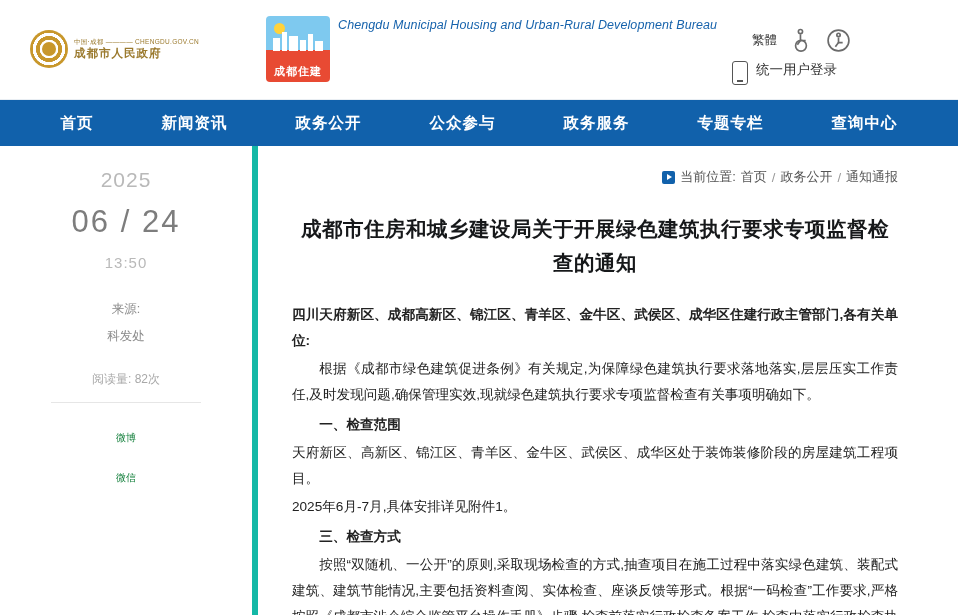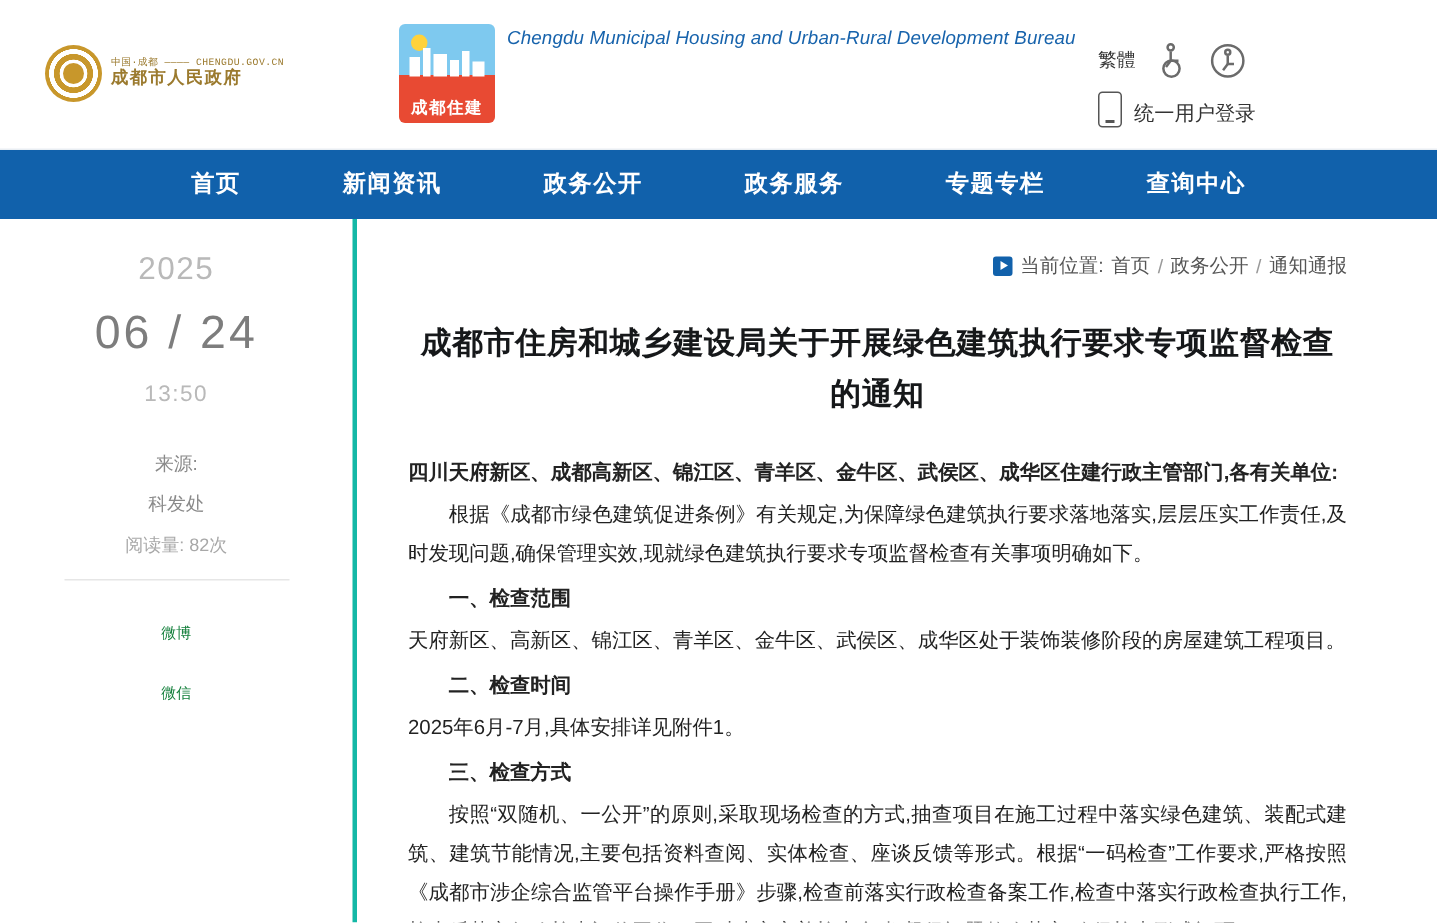--- a/index.html
+++ b/index.html
@@ -17,21 +17,20 @@
     height: 100px;
     background: #ffffff;
     border-bottom: 1px solid #e9eef3;
   }
   .gov-logo {
     position: absolute;
     left: 30px; top: 30px;
     display: flex;
     align-items: center;
     gap: 6px;
-    font-family: Liberation Mono, monospace;
   }
   .gov-seal {
     width: 38px; height: 38px;
     border-radius: 50%;
     background: radial-gradient(circle at 50% 50%, #ffffff 0 34%, #c8972b 35% 48%, #ffffff 49% 60%, #c8972b 61% 78%, #ffffff 79% 100%);
     position: relative;
     flex: none;
   }
   .gov-seal::after {
     content: "";
@@ -128,28 +127,29 @@
   .tools-row1 {
     display: flex;
     align-items: center;
     gap: 12px;
     justify-content: flex-start;
   }
   .lang-link {
     font-size: 12.5px;
     color: #333;
     white-space: nowrap;
+    margin-left: 20px;
   }
   .access-icon {
     width: 25px; height: 25px;
     color: #6b6b6b;
   }
   .tools-row2 {
     display: flex;
-    align-items: flex-end;
+    align-items: flex-start;
     gap: 8px;
     margin-top: 8px;
   }
   .phone-icon {
     width: 16px; height: 24px;
     border: 1.6px solid #555;
     border-radius: 3px;
     position: relative;
     flex: none;
   }
@@ -185,25 +185,25 @@
     white-space: nowrap;
     cursor: pointer;
   }
 
   
   .content {
     display: flex;
     height: calc(615px - 100px - 46px);
   }
   .left-col {
-    width: 238px;
+    width: 258px;
     flex: none;
     padding-top: 22px;
     text-align: center;
-    border-right: 3px solid #14b8a6;
+    border-right: 6px solid #14b8a6;
   }
   .date-year {
     color: #b9b9b9;
     font-size: 21px;
     letter-spacing: 1px;
   }
   .date-main {
     color: #7d7d7d;
     font-size: 31px;
     margin-top: 12px;
@@ -221,21 +221,21 @@
     margin-top: 30px;
   }
   .src-value {
     color: #8a8a8a;
     font-size: 12.5px;
     margin-top: 10px;
   }
   .reads {
     color: #a8a8a8;
     font-size: 12px;
-    margin-top: 10px;
+    margin-top: 26px;
     padding-bottom: 14px;
     border-bottom: 1px solid #e6e6e6;
     width: 150px;
     margin-left: auto;
     margin-right: auto;
   }
   .share-item {
     color: #15803d;
     font-size: 10px;
   }
@@ -349,20 +349,21 @@
       <span class="phone-icon"></span>
       <span class="login-link">统一用户登录</span>
     </div>
   </div>
 </div>
 
 <div class="nav">
   <div class="nav-item">首页</div>
   <div class="nav-item">新闻资讯</div>
   <div class="nav-item">政务公开</div>
+  <div class="nav-item">公众参与</div>
   <div class="nav-item">政务服务</div>
   <div class="nav-item">专题专栏</div>
   <div class="nav-item">查询中心</div>
 </div>
 
 <div class="content">
 
   <div class="left-col">
     <div class="date-year">2025</div>
     <div class="date-main">06 / 24</div>
@@ -386,19 +387,18 @@
       <span class="bc-link">通知通报</span>
     </div>
 
     <h1 class="doc-title">成都市住房和城乡建设局关于开展绿色建筑执行要求专项监督检查的通知</h1>
 
     <div class="doc-body">
       <p class="bold">四川天府新区、成都高新区、锦江区、青羊区、金牛区、武侯区、成华区住建行政主管部门,各有关单位:</p>
       <p class="indent">根据《成都市绿色建筑促进条例》有关规定,为保障绿色建筑执行要求落地落实,层层压实工作责任,及时发现问题,确保管理实效,现就绿色建筑执行要求专项监督检查有关事项明确如下。</p>
       <p class="head">一、检查范围</p>
       <p>天府新区、高新区、锦江区、青羊区、金牛区、武侯区、成华区处于装饰装修阶段的房屋建筑工程项目。</p>
-      <p class="head">二、检查时间</p>
       <p>2025年6月-7月,具体安排详见附件1。</p>
       <p class="head">三、检查方式</p>
       <p class="indent">按照“双随机、一公开”的原则,采取现场检查的方式,抽查项目在施工过程中落实绿色建筑、装配式建筑、建筑节能情况,主要包括资料查阅、实体检查、座谈反馈等形式。根据“一码检查”工作要求,严格按照《成都市涉企综合监管平台操作手册》步骤,检查前落实行政检查备案工作,检查中落实行政检查执行工作,检查后落实行政检查评价工作。同时建立完善检查台账,督促问题整改落实,确保检查形成闭环。</p>
     </div>
   </div>
 </div>
 
 </body></html>

